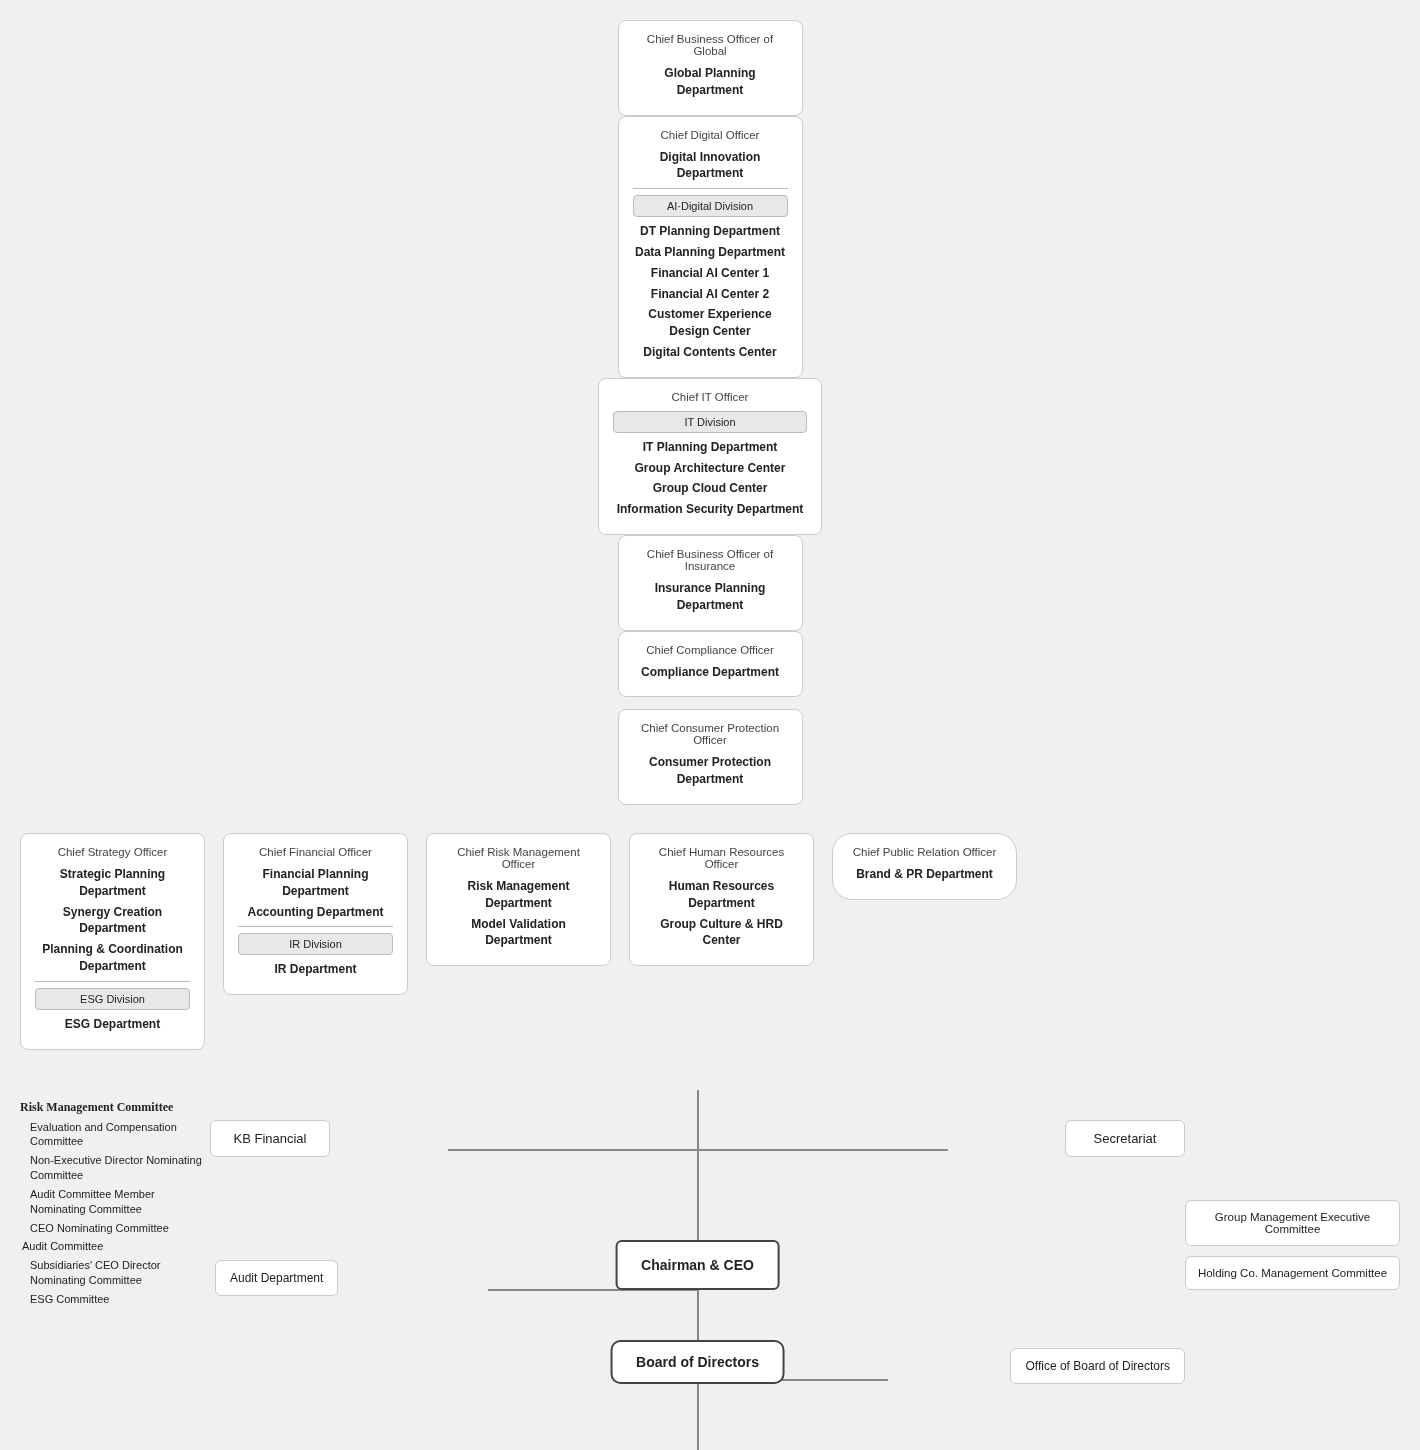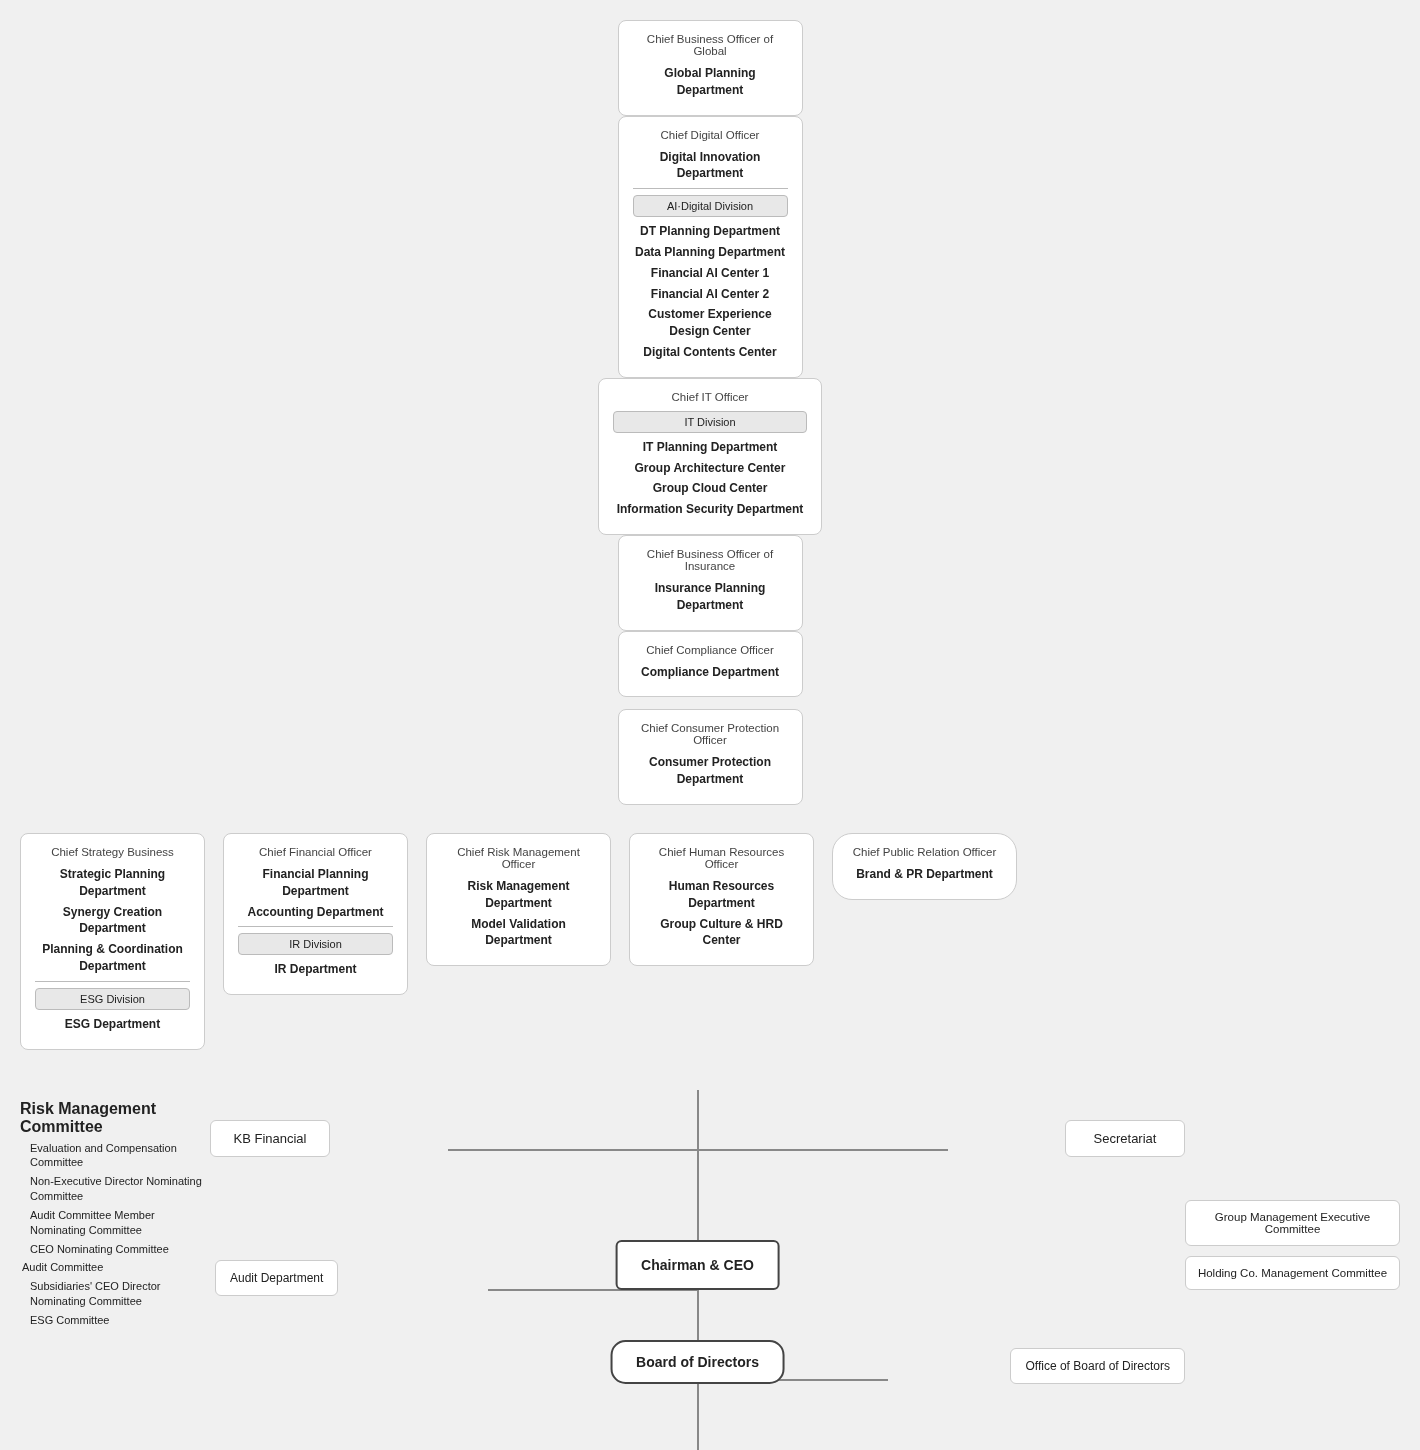--- a/index.html
+++ b/index.html
@@ -128,21 +128,21 @@
         <div class="card-title">Chief Consumer Protection Officer</div>
         <div class="card-dept">Consumer Protection Department</div>
       </div>
     </div>
 
   </div>
 
   <div class="mid-row">
 
     <div class="card" style="width:185px;">
-      <div class="card-title">Chief Strategy Business</div>
+      <div class="card-title">Chief Strategy Officer</div>
       <div class="card-dept">Strategic Planning Department</div>
       <div class="card-dept">Synergy Creation Department</div>
       <div class="card-dept">Planning &amp; Coordination Department</div>
       <hr class="card-divider">
       <span class="division-badge">ESG Division</span>
       <div class="card-dept">ESG Department</div>
     </div>
 
     <div class="card" style="width:185px;">
       <div class="card-title">Chief Financial Officer</div>
@@ -196,21 +196,21 @@
   .clean-right {
     width: 215px;
     flex-shrink: 0;
     padding-top: 120px;
   }
 </style>
 
 <div class="clean-bottom">
 
   <div class="clean-left">
-    <div style="font-size:16px;font-weight:bold;margin-bottom:5px;">Risk Management Committee</div>
+    <div style="font-size:12px;font-weight:bold;margin-bottom:5px;font-family:Liberation Serif, serif;">Risk Management Committee</div>
     <div style="font-size:11px;margin-left:10px;margin-bottom:4px;line-height:1.35;">Evaluation and Compensation Committee</div>
     <div style="font-size:11px;margin-left:10px;margin-bottom:4px;line-height:1.35;">Non-Executive Director Nominating Committee</div>
     <div style="font-size:11px;margin-left:10px;margin-bottom:4px;line-height:1.35;">Audit Committee Member Nominating Committee</div>
     <div style="font-size:11px;margin-left:10px;margin-bottom:4px;line-height:1.35;">CEO Nominating Committee</div>
     <div style="font-size:11px;margin-left:2px;margin-bottom:4px;line-height:1.35;">Audit Committee</div>
     <div style="font-size:11px;margin-left:10px;margin-bottom:4px;line-height:1.35;">Subsidiaries' CEO Director Nominating Committee</div>
     <div style="font-size:11px;margin-left:10px;margin-bottom:4px;line-height:1.35;">ESG Committee</div>
   </div>
 
   <div class="clean-center">
@@ -245,21 +245,21 @@
       </div>
     </div>
 
     <div style="position:absolute;top:160px;left:50%;transform:translateX(-50%);">
       <div style="background:#fff;border:2px solid #444;border-radius:6px;padding:15px 24px;text-align:center;font-weight:bold;font-size:14px;min-width:155px;">
         <span>Chairman &amp; CEO</span>
       </div>
     </div>
 
     <div style="position:absolute;top:260px;left:50%;transform:translateX(-50%);">
-      <div style="background:#fff;border:2px solid #444;border-radius:15px;padding:12px 24px;text-align:center;font-weight:bold;font-size:14px;min-width:155px;">
+      <div style="background:#fff;border:2px solid #444;border-radius:10px;padding:12px 24px;text-align:center;font-weight:bold;font-size:14px;min-width:155px;">
         <span>Board of Directors</span>
       </div>
     </div>
 
     <div style="position:absolute;top:268px;right:0px;">
       <div style="background:#fff;border:1px solid #ccc;border-radius:6px;padding:10px 14px;text-align:center;font-size:12px;min-width:120px;">
         <span>Office of Board of Directors</span>
       </div>
     </div>
 

